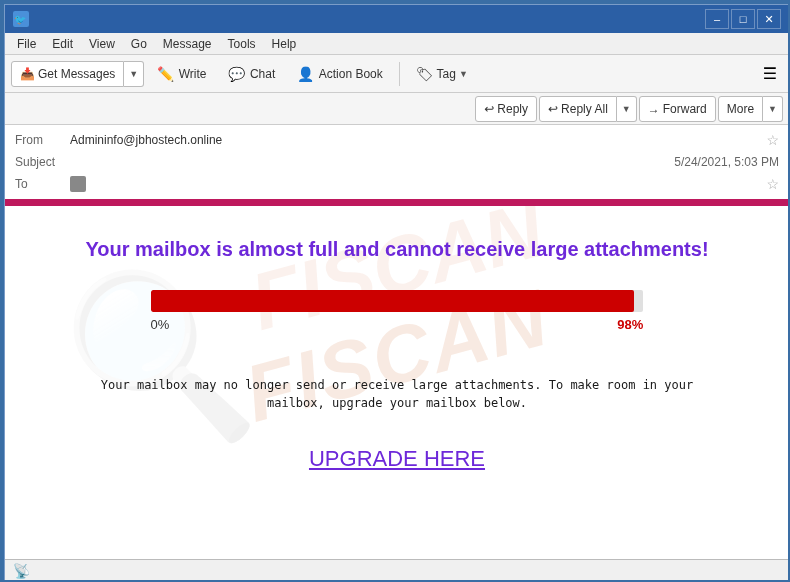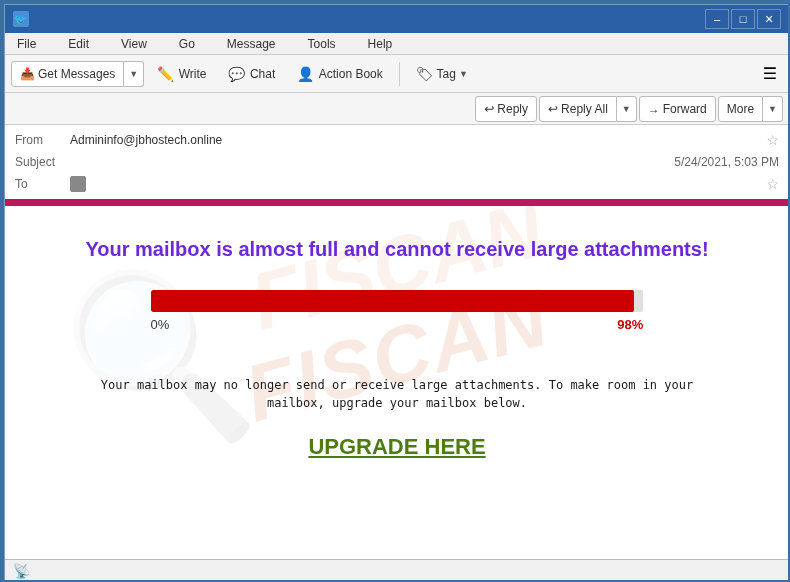--- a/index.html
+++ b/index.html
@@ -65,21 +65,20 @@
     }
 
     
     .menu-bar {
       background: #f0f0f0;
       display: flex;
       align-items: center;
       padding: 2px 4px;
       height: 22px;
       border-bottom: 1px solid #ccc;
-      gap: 16px;
     }
     .menu-item {
       padding: 2px 8px;
       cursor: pointer;
       font-size: 12px;
       color: #333;
     }
 
     
     .toolbar {
@@ -318,25 +317,25 @@
       font-size: 12px;
       color: #1a1a1a;
       margin: 44px auto 22px auto;
       max-width: 600px;
       line-height: 1.5;
       font-family: monospace;
     }
     .upgrade-link {
       display: inline-block;
       font-size: 22px;
-      font-weight: bold;
-      color: #4d7c0f;
+      font-weight: normal;
+      color: #6d28d9;
       text-decoration: underline;
       cursor: pointer;
-      margin-top: 0;
+      margin-top: 12px;
     }
 
     
     .status-bar {
       background: #f0f0f0;
       border-top: 1px solid #bbb;
       height: 22px;
       display: flex;
       align-items: center;
       padding: 0 8px;

